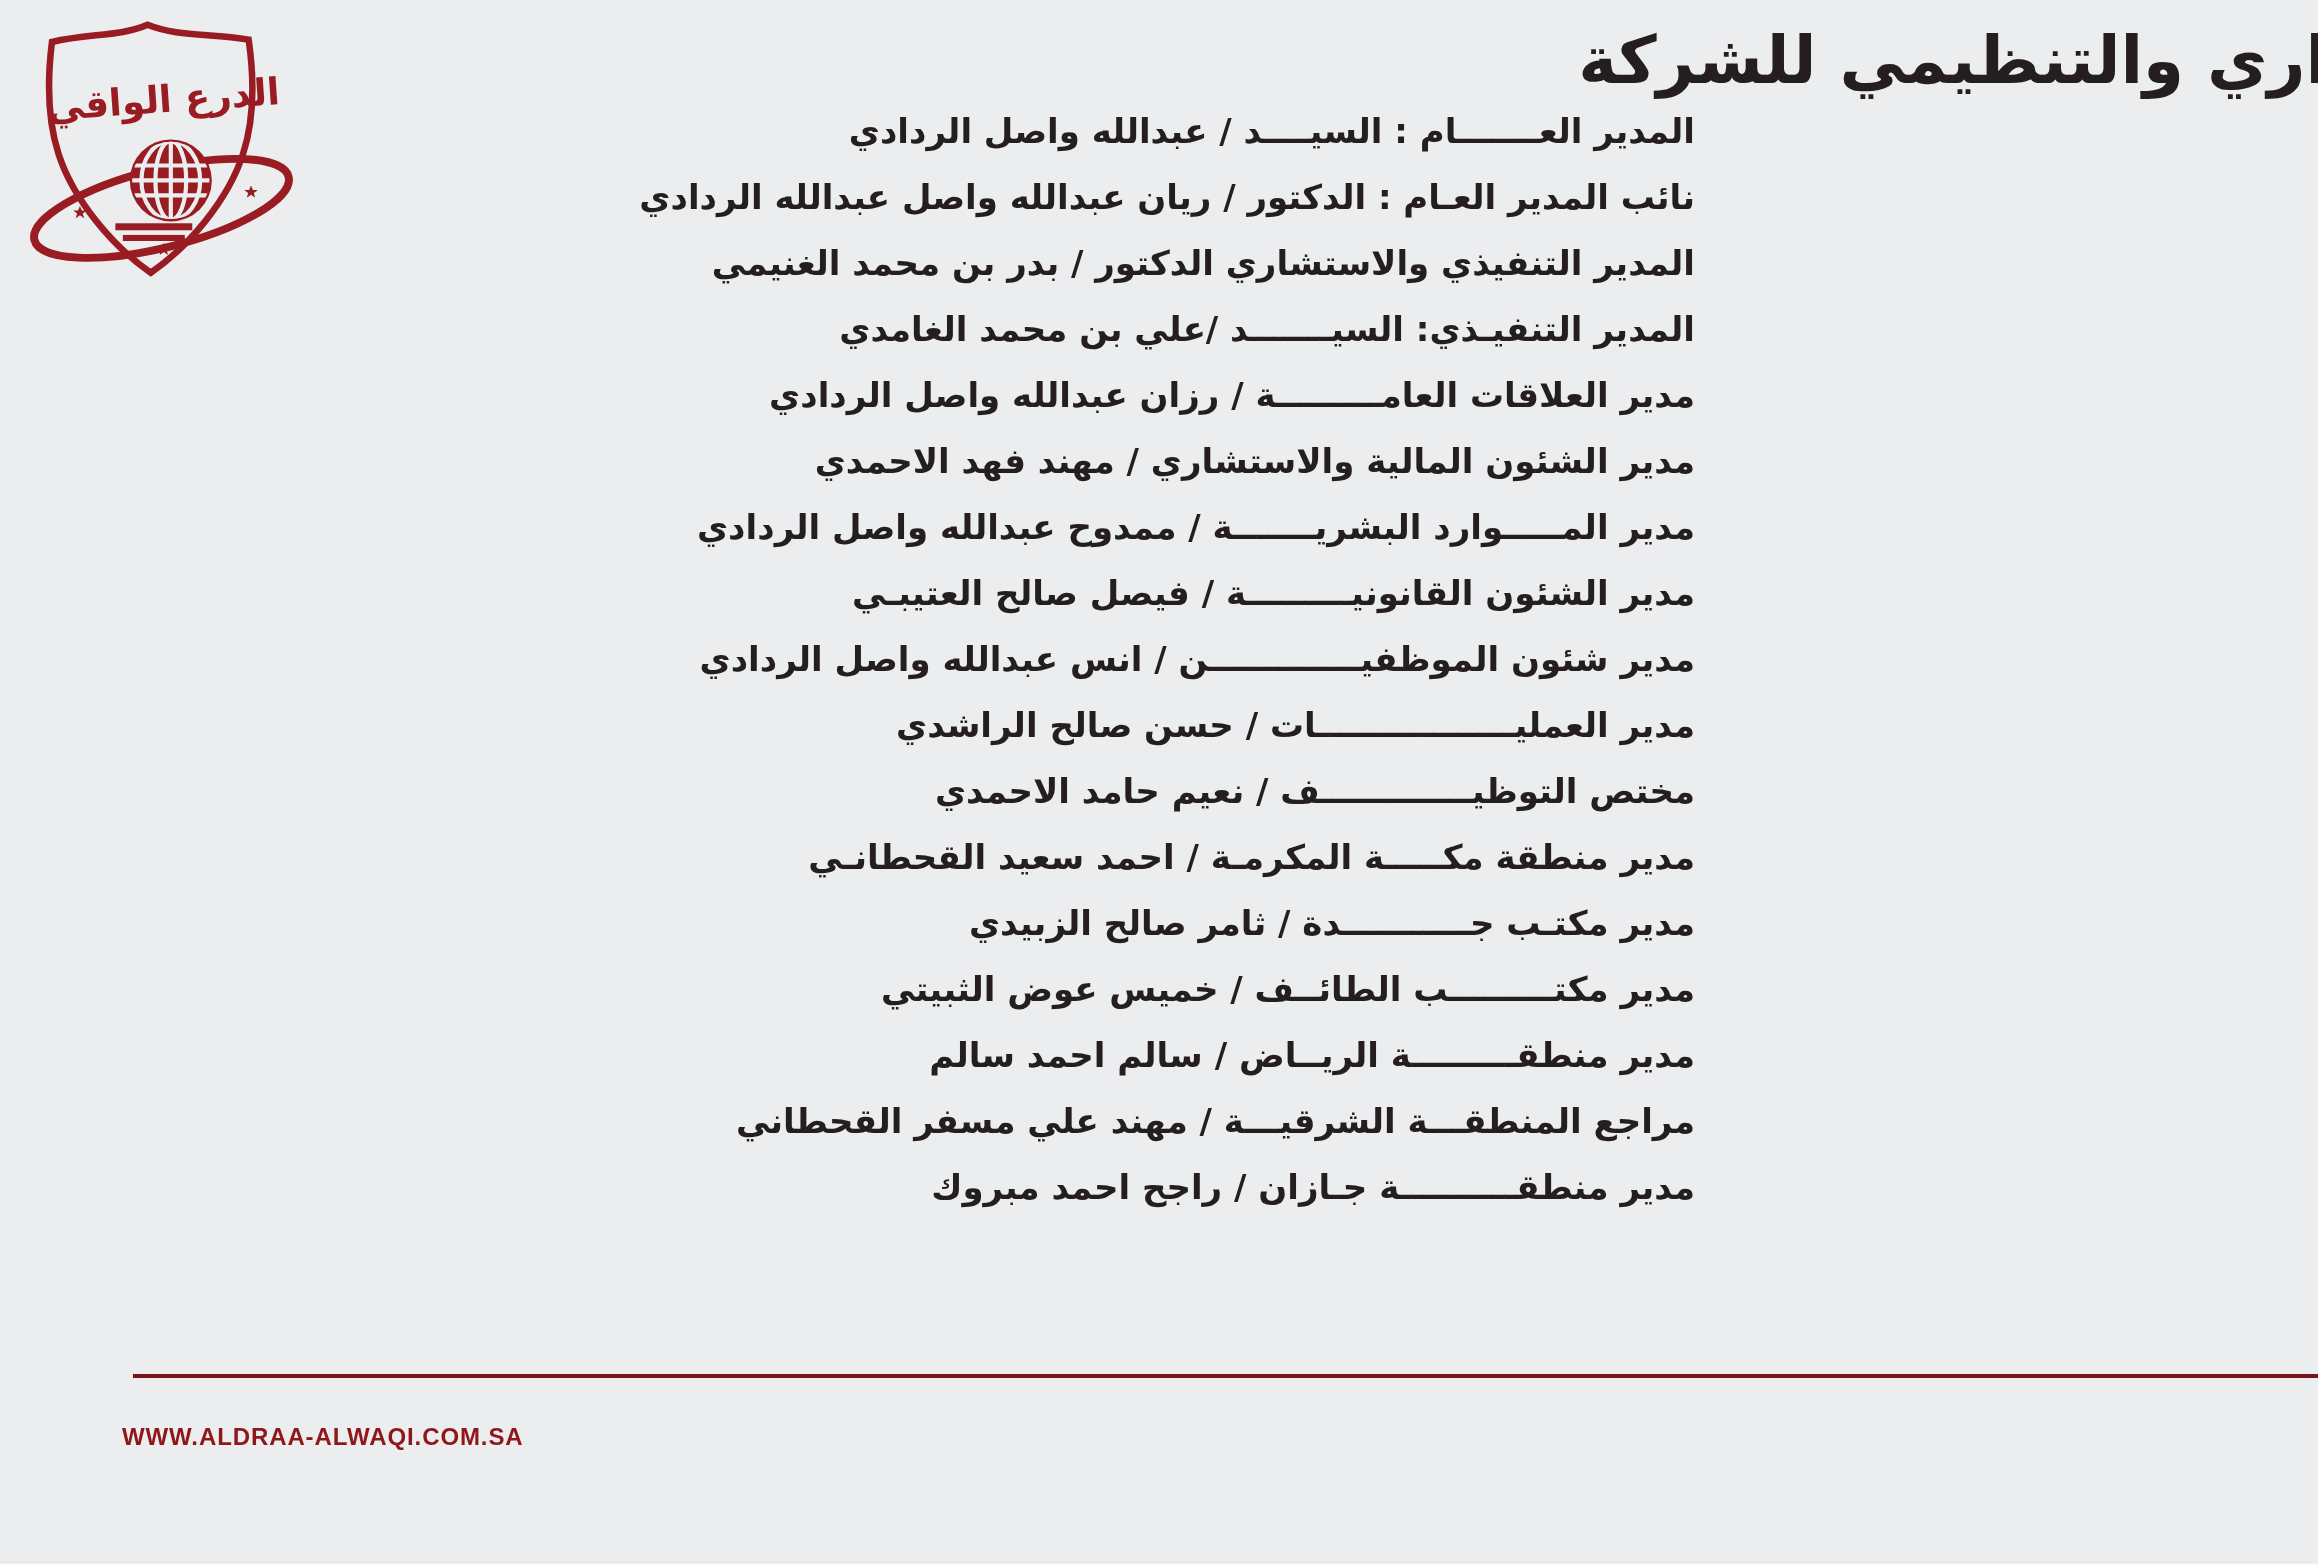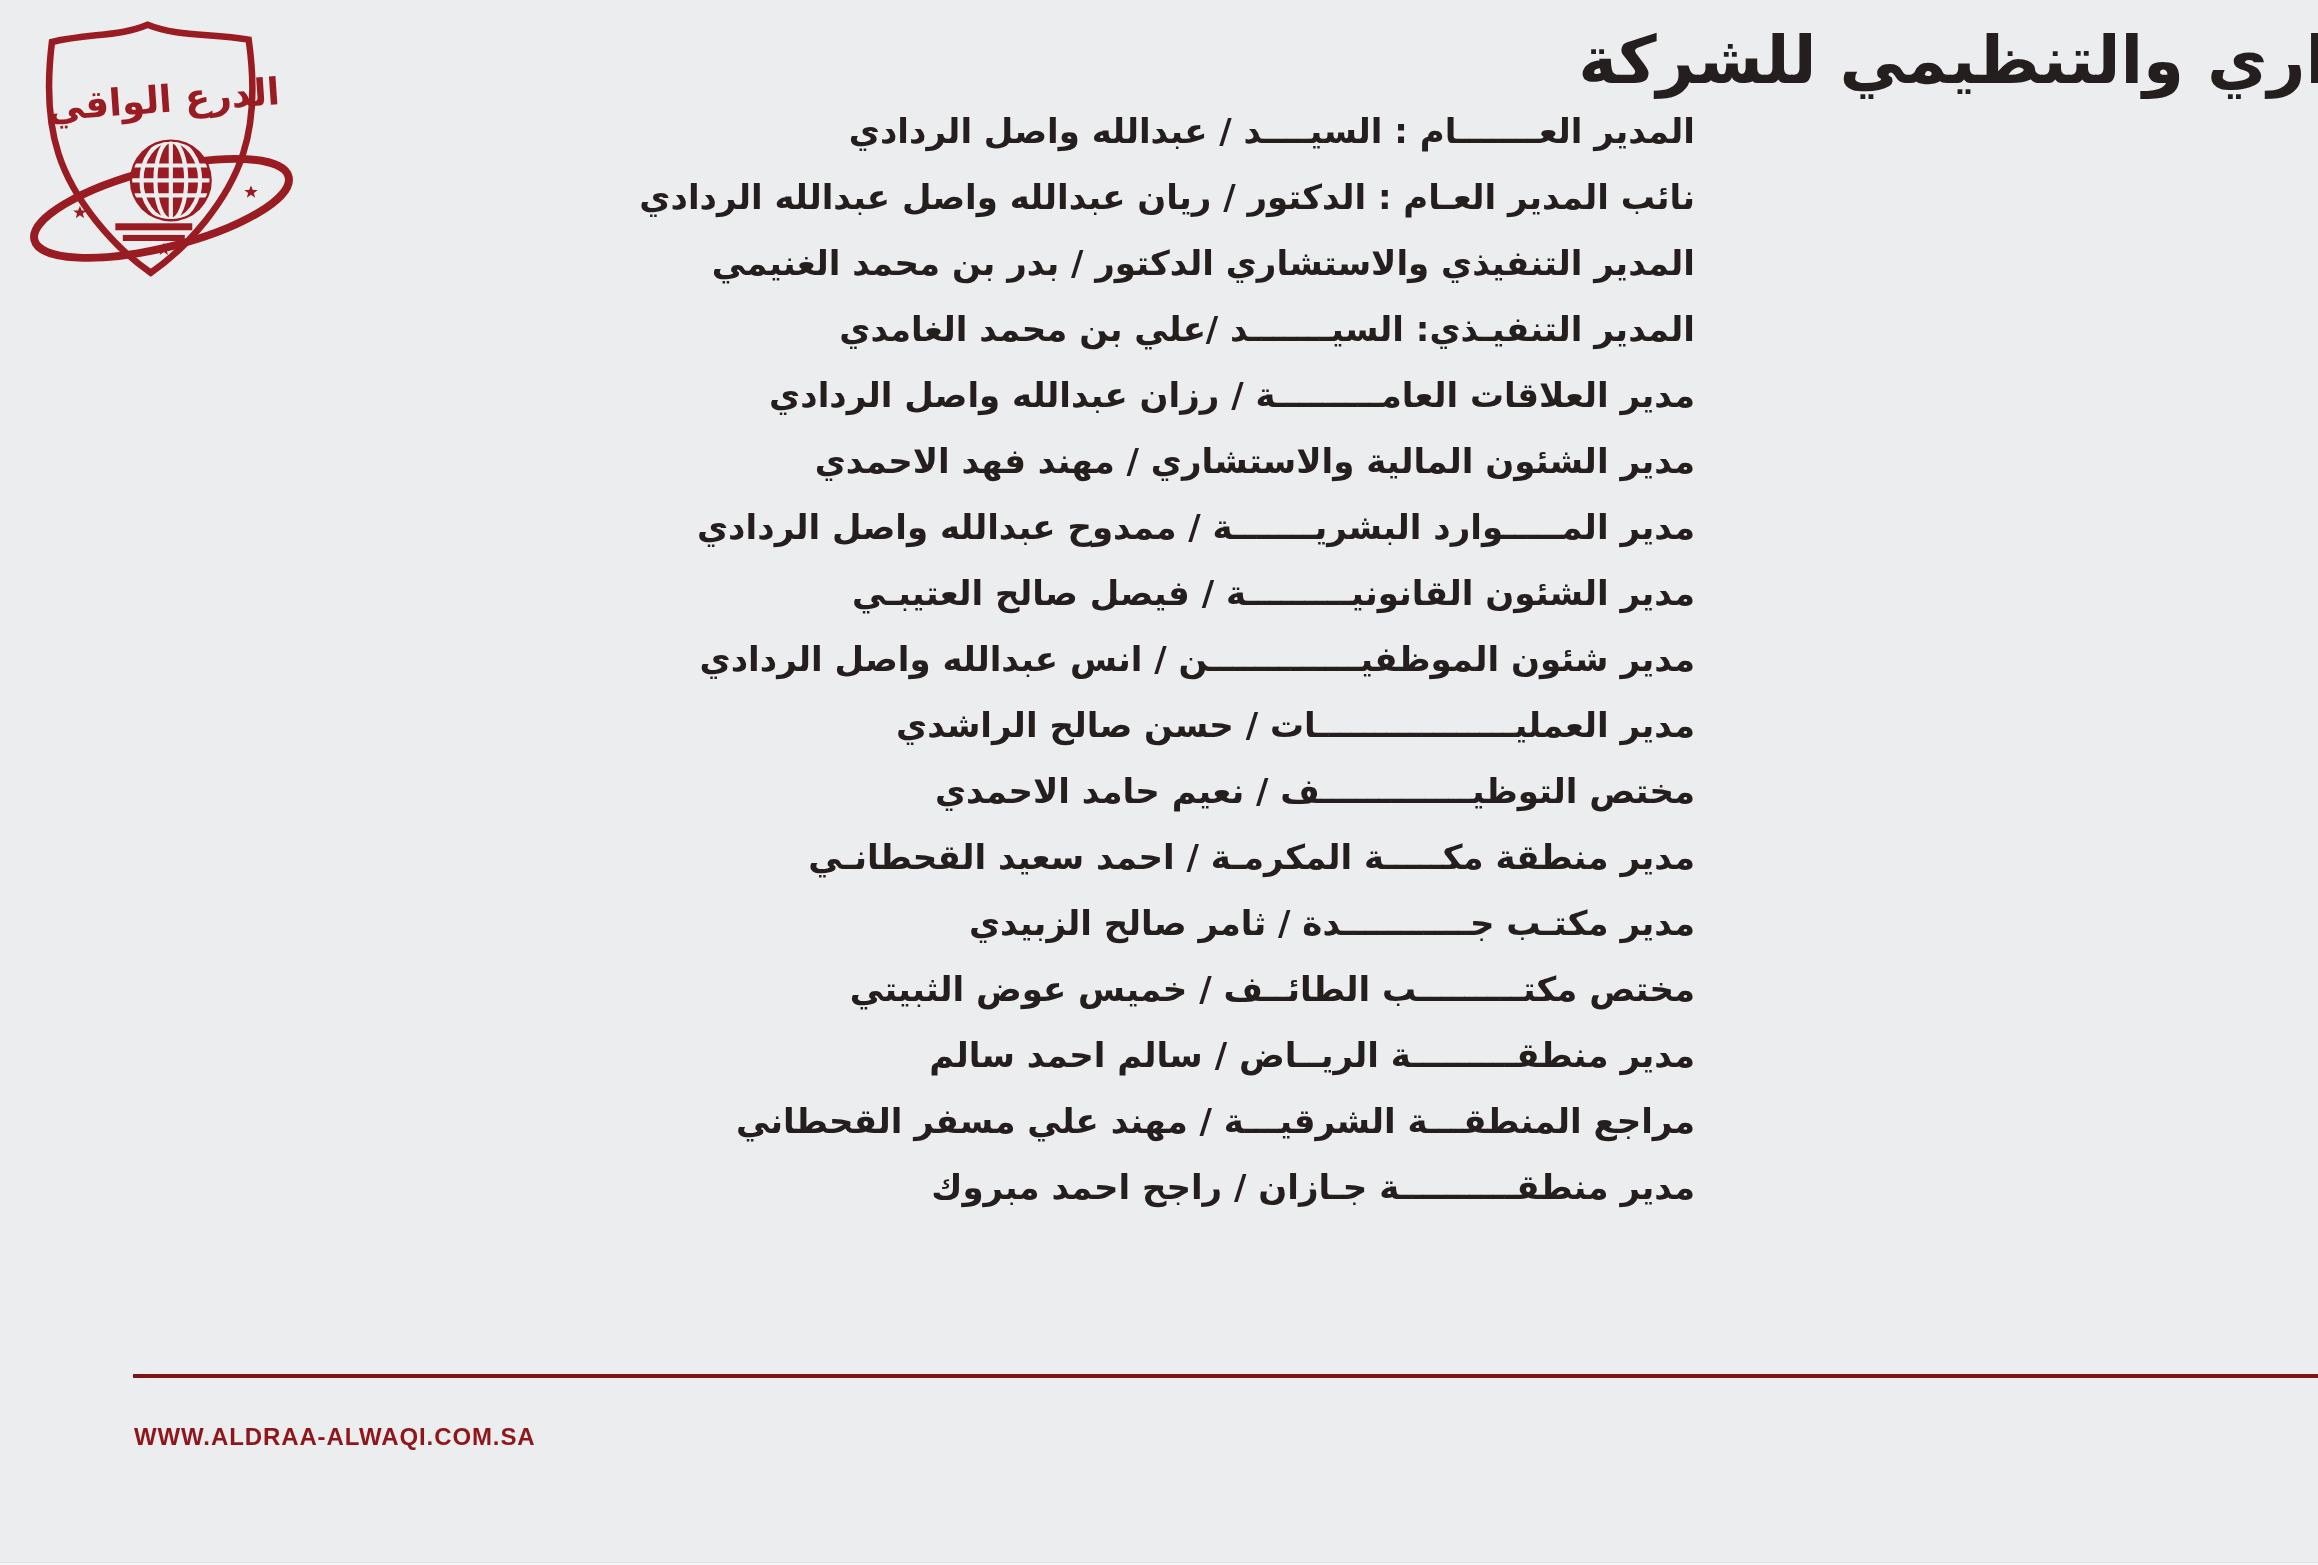--- a/index.html
+++ b/index.html
@@ -36,21 +36,21 @@
   .mgmt-line{
     white-space:nowrap;
     height:66px;line-height:66px;
     font-size:34px;font-weight:700;color:var(--text-dark);
   }
   .divider{
     position:absolute;left:133px;right:121px;top:1374px;height:4.2px;
     background:var(--divider-maroon);
   }
   .footer-website{
-    position:absolute;left:134px;top:1423px;
+    position:absolute;left:122px;top:1423px;
     font-size:24px;font-weight:700;letter-spacing:0.9px;
     color:var(--accent-maroon);white-space:nowrap;
     font-family:"Liberation Sans","DejaVu Sans",sans-serif;
   }
   .bottom-strip{
     position:absolute;left:0;right:0;bottom:0;height:4.2px;
     background:#f6f6f8;border-top:0.5px solid #e2e3e5;
   }
 </style>
 </head>
@@ -103,21 +103,21 @@
     <div class="mgmt-line">المدير التنفيـذي: السيـــــــد /علي بن محمد الغامدي</div>
     <div class="mgmt-line">مدير العلاقات العامـــــــــة / رزان عبدالله واصل الردادي</div>
     <div class="mgmt-line">مدير الشئون المالية والاستشاري / مهند فهد الاحمدي</div>
     <div class="mgmt-line">مدير المـــــوارد البشريـــــــة  / ممدوح عبدالله واصل الردادي</div>
     <div class="mgmt-line">مدير الشئون القانونيـــــــــة   / فيصل صالح العتيبـي</div>
     <div class="mgmt-line">مدير شئون الموظفيـــــــــــــن / انس عبدالله واصل الردادي</div>
     <div class="mgmt-line">مدير العمليـــــــــــــــــات / حسن صالح الراشدي</div>
     <div class="mgmt-line">مختص التوظيـــــــــــــف  / نعيم حامد الاحمدي</div>
     <div class="mgmt-line">مدير منطقة مكـــــة المكرمـة  / احمد سعيد القحطانـي</div>
     <div class="mgmt-line">مدير مكتـب جـــــــــــدة  / ثامر صالح الزبيدي</div>
-    <div class="mgmt-line">مختص مكتـــــــــب الطائــف / خميس عوض الثبيتي</div>
+    <div class="mgmt-line">مدير مكتـــــــــب الطائــف / خميس عوض الثبيتي</div>
     <div class="mgmt-line">مدير منطقـــــــــة الريــاض / سالم احمد سالم</div>
     <div class="mgmt-line">مراجع المنطقـــة الشرقيـــة  / مهند علي مسفر القحطاني</div>
     <div class="mgmt-line">مدير منطقــــــــــة جـازان / راجح احمد مبروك</div>
   </div>
 
   <div class="divider"></div>
 
   <div class="footer-website">WWW.ALDRAA-ALWAQI.COM.SA</div>
 
   <div class="bottom-strip"></div>

